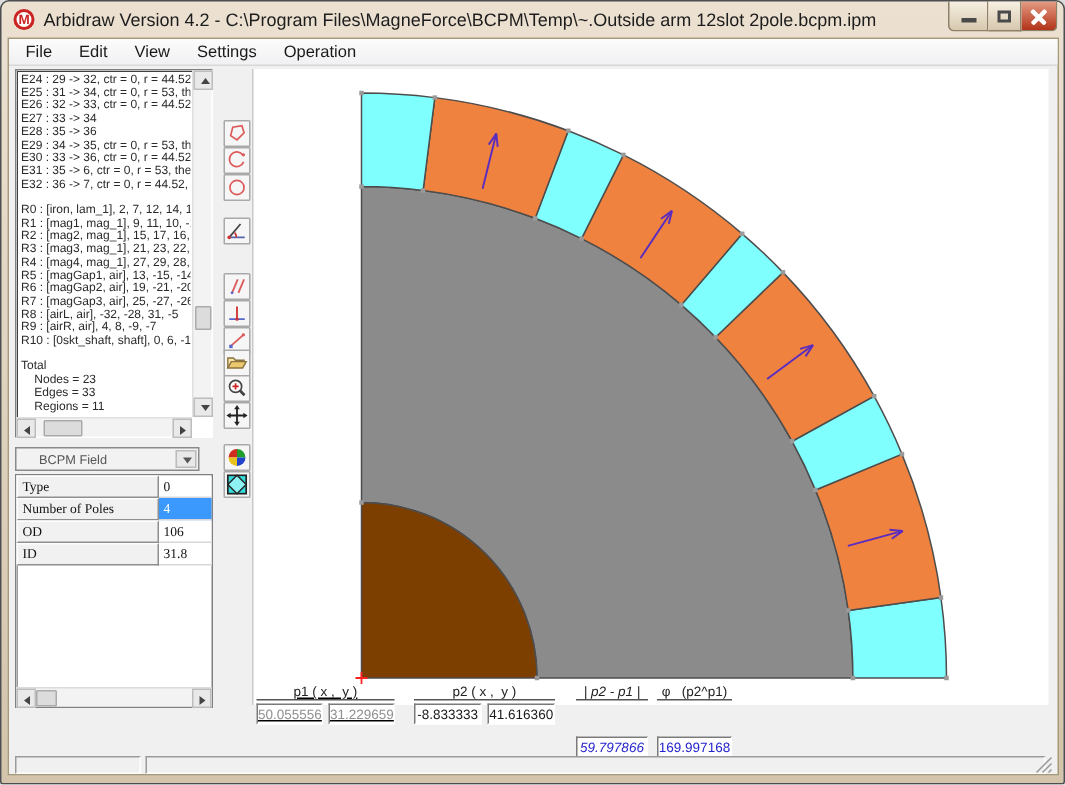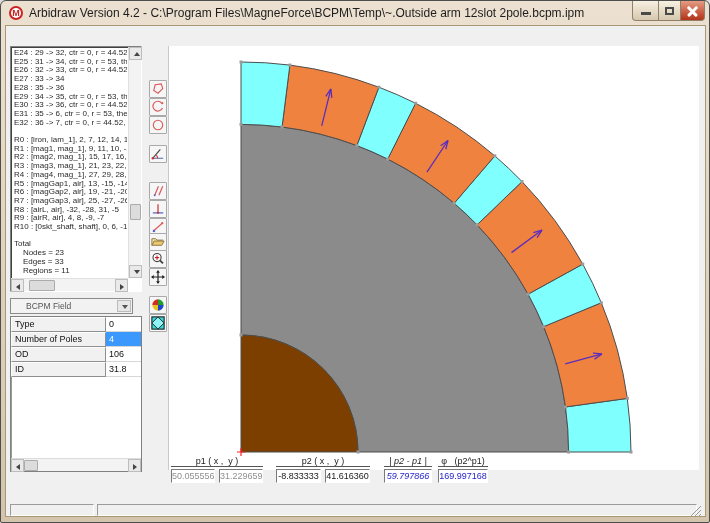--- a/index.html
+++ b/index.html
@@ -50,21 +50,21 @@
   .tri-right { left:4px; top:3.5px;  border-top:3px solid transparent; border-bottom:3px solid transparent; border-left:4px solid #444; }
   .sb-thumb { position:absolute; background:#dcdcdc; border:1px solid #ababab; border-radius:1px; }
   
   .dropdown { position:absolute; left:4px; top:272px; width:123px; height:16px; background:#f2f2f2;
     border:1px solid #8a8a8a; font-size:8.5px; color:#555; line-height:14px; padding-left:15px; }
   .dd-btn { position:absolute; right:1px; top:1px; width:14px; height:12px; background:#e8e8e8; border:1px solid #bbb; }
   .dd-arrow { position:absolute; left:3.5px; top:4px; width:0; height:0;
     border-left:3px solid transparent; border-right:3px solid transparent; border-top:4px solid #555; }
   
   .propgrid { position:absolute; left:4px; top:290px; width:132px; height:156px; background:#fff;
-    border:1px solid #808080; box-shadow:inset 1px 1px 0 #9a9a9a; }
+    border:1px solid #808080; box-shadow:inset 1px 1px 0 #9a9a9a;font-family:Liberation Serif, serif; }
   .prop-row { display:flex; height:15px; }
   .prop-label { width:95px; background:#f1f1f1; border:1px solid; border-color:#fdfdfd #8f8f8f #8f8f8f #fdfdfd;
     font-size:9px; line-height:13px; color:#111; padding-left:3px; white-space:nowrap; overflow:hidden; }
   .prop-value { flex:1; background:#fff; border-bottom:1px solid #d7d7d7;
     font-size:9px; line-height:14px; color:#111; padding-left:3px; }
   .prop-value.selected { background:#3b99fd; color:#fff; }
   .grid-hscroll { position:absolute; left:0; bottom:0; height:13px; width:100%; background:#f3f3f3; border-top:1px solid #dcdcdc; }
   
   .toolbar { position:absolute; left:141px; top:20px; width:21px; bottom:0; }
   .tool-btn { position:absolute; left:2px; width:18px; height:18px; background:#f6f6f6;
@@ -73,21 +73,21 @@
   
   .canvas { position:absolute; left:162px; top:20px; width:531px; height:424px; background:#fff;
     border-left:1px solid #c9c9c9; }
   
   .coord-group { position:absolute; top:430px; }
   .coord-label { font-size:9px; color:#222; text-align:center; border-bottom:1px solid #555;
     padding-bottom:0; margin-bottom:2px; white-space:pre; line-height:10px; }
   .coord-boxes { display:flex; gap:4px; }
   .coord-box { width:44px; height:14px; background:#fff; border:1px solid;
     border-color:#7a7a7a #fff #fff #7a7a7a; font-size:9px; line-height:12px; text-align:center; white-space:nowrap; }
-  .val-gray { color:#8f8f8f; } .val-black { color:#1a1a1a; } .val-blue { color:#2323cc; }
+  .val-gray { color:#8f8f8f; } .val-black { color:#1a1a1a; } .val-blue { color:#2323cc;margin-top:22px; }
   
   .statusbar-cell { position:absolute; top:478px; height:12px; background:#f0f0f0;
     border:1px solid; border-color:#9b9b9b #fdfdfd #fdfdfd #9b9b9b; }
   .grip { position:absolute; right:3px; top:477px; width:13px; height:13px; }
 </style>
 </head>
 <body>
 
 <div class="window">
 
@@ -103,20 +103,27 @@
       </div>
       <div class="cap-btn close">
         <div class="glyph-x1"></div>
         <div class="glyph-x2"></div>
       </div>
     </div>
   </div>
 
   <div class="main">
 
+    <div class="menubar">
+      <div class="menu-item">File</div>
+      <div class="menu-item">Edit</div>
+      <div class="menu-item">View</div>
+      <div class="menu-item">Settings</div>
+      <div class="menu-item">Operation</div>
+    </div>
 
     <div class="listbox">
       <div class="list-lines"><div class="list-line">E24 : 29 -&gt; 32, ctr = 0, r = 44.52, th</div><div class="list-line">E25 : 31 -&gt; 34, ctr = 0, r = 53, theta</div><div class="list-line">E26 : 32 -&gt; 33, ctr = 0, r = 44.52, th</div><div class="list-line">E27 : 33 -&gt; 34</div><div class="list-line">E28 : 35 -&gt; 36</div><div class="list-line">E29 : 34 -&gt; 35, ctr = 0, r = 53, theta</div><div class="list-line">E30 : 33 -&gt; 36, ctr = 0, r = 44.52, th</div><div class="list-line">E31 : 35 -&gt; 6, ctr = 0, r = 53, theta =</div><div class="list-line">E32 : 36 -&gt; 7, ctr = 0, r = 44.52, the</div><div class="list-line">&nbsp;</div><div class="list-line">R0 : [iron, lam_1], 2, 7, 12, 14, 18, 2</div><div class="list-line">R1 : [mag1, mag_1], 9, 11, 10, -12</div><div class="list-line">R2 : [mag2, mag_1], 15, 17, 16, -18</div><div class="list-line">R3 : [mag3, mag_1], 21, 23, 22, -24</div><div class="list-line">R4 : [mag4, mag_1], 27, 29, 28, -30</div><div class="list-line">R5 : [magGap1, air], 13, -15, -14, -1</div><div class="list-line">R6 : [magGap2, air], 19, -21, -20, -1</div><div class="list-line">R7 : [magGap3, air], 25, -27, -26, -2</div><div class="list-line">R8 : [airL, air], -32, -28, 31, -5</div><div class="list-line">R9 : [airR, air], 4, 8, -9, -7</div><div class="list-line">R10 : [0skt_shaft, shaft], 0, 6, -1</div><div class="list-line">&nbsp;</div><div class="list-line">Total</div><div class="list-line">    Nodes = 23</div><div class="list-line">    Edges = 33</div><div class="list-line">    Regions = 11</div></div>
       <div class="vscroll">
         <div class="sb-btn" style="top:0; left:0;">
           <div class="tri tri-up"></div>
         </div>
         <div class="sb-thumb" style="left:1px; top:157px; width:11px; height:16px;"></div>
         <div class="sb-btn" style="bottom:0; left:0;">
           <div class="tri tri-down"></div>
@@ -296,21 +303,21 @@
           <rect x="111.56" y="79.48" width="3" height="3" fill="#9a9a9a"></rect>
           <rect x="119.38" y="17.58" width="3" height="3" fill="#9a9a9a"></rect>
           <rect x="70.50" y="76.90" width="3" height="3" fill="#9a9a9a"></rect>
           <rect x="70.50" y="14.50" width="3" height="3" fill="#9a9a9a"></rect>
           <rect x="187.50" y="404.50" width="3" height="3" fill="#9a9a9a"></rect>
           <rect x="70.50" y="287.50" width="3" height="3" fill="#9a9a9a"></rect>
           <path d="M 68 406 H 76 M 72 402 V 410" stroke="#ff2222" stroke-width="1.2"></path>
         </svg>
     </div>
 
-    <div class="coord-group" style="left:165px; width:92px;">
+    <div class="coord-group" style="left:165px; width:92px;text-decoration:underline;">
       <div class="coord-label">p1 ( x ,  y )</div>
       <div class="coord-boxes">
         <div class="coord-box val-gray">50.055556</div>
         <div class="coord-box val-gray">31.229659</div>
       </div>
     </div>
     <div class="coord-group" style="left:270px; width:94px;">
       <div class="coord-label">p2 ( x ,  y )</div>
       <div class="coord-boxes">
         <div class="coord-box val-black" style="width:45px;">-8.833333</div>

